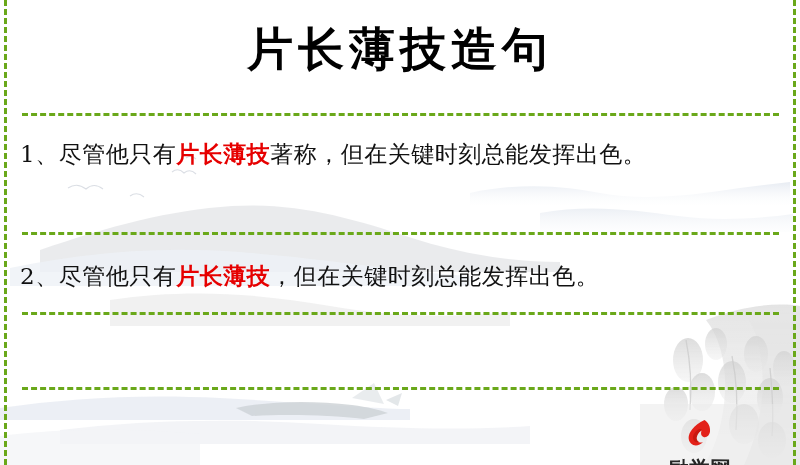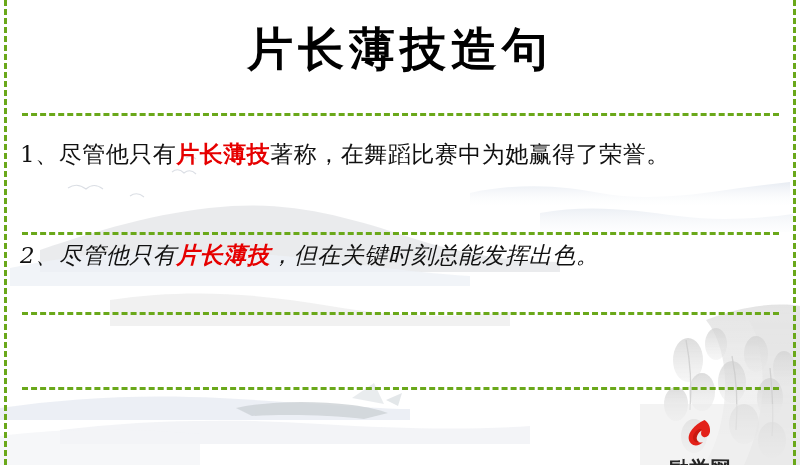--- a/index.html
+++ b/index.html
@@ -214,24 +214,24 @@
   <div id="frame-right" class="frame-rule"></div>
 
   <div id="title">片长薄技造句</div>
 
   <div class="separator" style="top:113px;"></div>
   <div class="separator" style="top:232px;"></div>
   <div class="separator" style="top:312px;"></div>
   <div class="separator" style="top:387px;"></div>
 
   <div class="sentence" style="top:134px;">
-    <span>1、</span><span>尽管他只有</span><span class="kw">片长薄技</span><span>著称，在舞蹈比赛中为她赢得了荣誉。</span>
+    <span>1、</span><span>尽管他只有</span><span class="kw">片长薄技</span><span>著称，但在关键时刻总能发挥出色。</span>
   </div>
 
-  <div class="sentence" style="top:235px;font-style:italic;">
+  <div class="sentence" style="top:256px;">
     <span>2、</span><span>尽管他只有</span><span class="kw">片长薄技</span><span>，但在关键时刻总能发挥出色。</span>
   </div>
 
 
   <div id="watermark">
     <svg class="wm-mark" viewBox="0 0 64 64" xmlns="http://www.w3.org/2000/svg">
       <path d="M41,8 C30,13 22,19 16,27 C8,37 7,48 14,55 C20,61 31,60 38,52 C31,55 25,52 24,46 C23,40 27,34 35,29 C33,35 34,40 39,42 C45,44 51,39 52,31 C53,22 49,13 41,8 Z" fill="#e32119"></path>
       <path d="M30,26 C22,31 17,38 18,45 C19,51 24,54 30,52 C25,49 24,44 27,38 C29,34 32,30 36,27 C34,26 32,26 30,26 Z" fill="#c81910"></path>
     </svg>
     <span class="wm-text">励学网</span>

